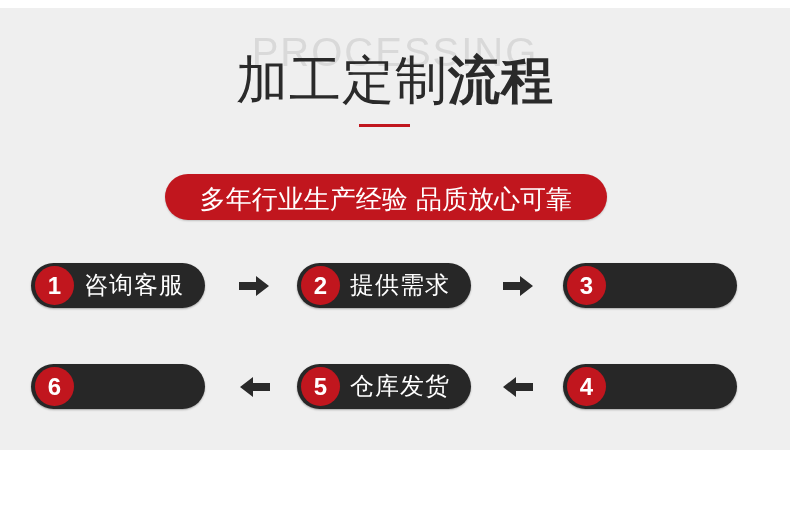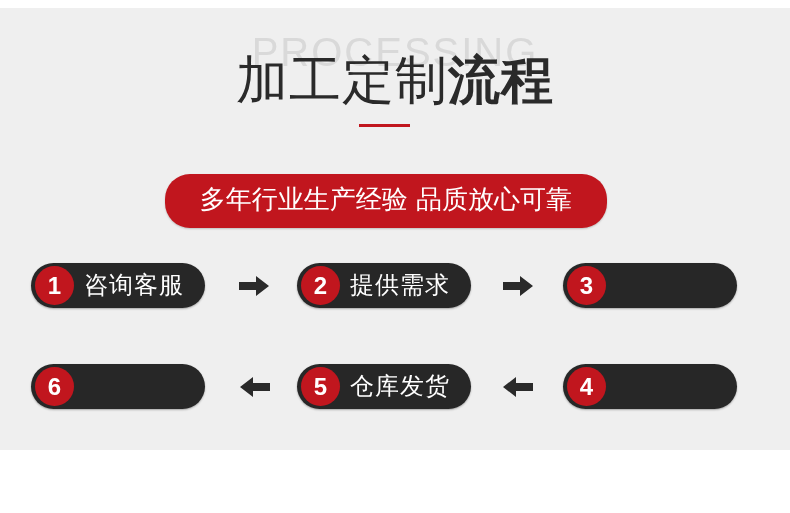--- a/index.html
+++ b/index.html
@@ -17,21 +17,21 @@
   }
   .title {
     position: absolute; left: 0; width: 790px; top: 48px; text-align: center;
     font-size: 52px; color: #2a2a2a; line-height: 64px; letter-spacing: 1px;
   }
   .title .bold { font-weight: bold; }
   .underline {
     position: absolute; left: 359px; top: 124px; width: 51px; height: 3px; background: #c1161e;
   }
   .banner {
-    position: absolute; left: 165px; top: 174px; width: 442px; height: 54px; border-radius: 25px;
+    position: absolute; left: 165px; top: 174px; width: 442px; height: 46px; border-radius: 25px;
     background: #c1161e; color: #fff; font-size: 26px; line-height: 50px; text-align: center;
     box-shadow: 0 1px 2px rgba(0,0,0,0.2);
   }
   .pill {
     position: absolute; width: 174px; height: 45px; border-radius: 23px; background: #272727;
     box-shadow: 0 1px 2px rgba(0,0,0,0.3);
   }
   .pill .num {
     position: absolute; left: 4px; top: 3px; width: 39px; height: 39px; border-radius: 50%;
     background: #c1161e; color: #fff; font-weight: bold; font-size: 24px; line-height: 39px; text-align: center;

